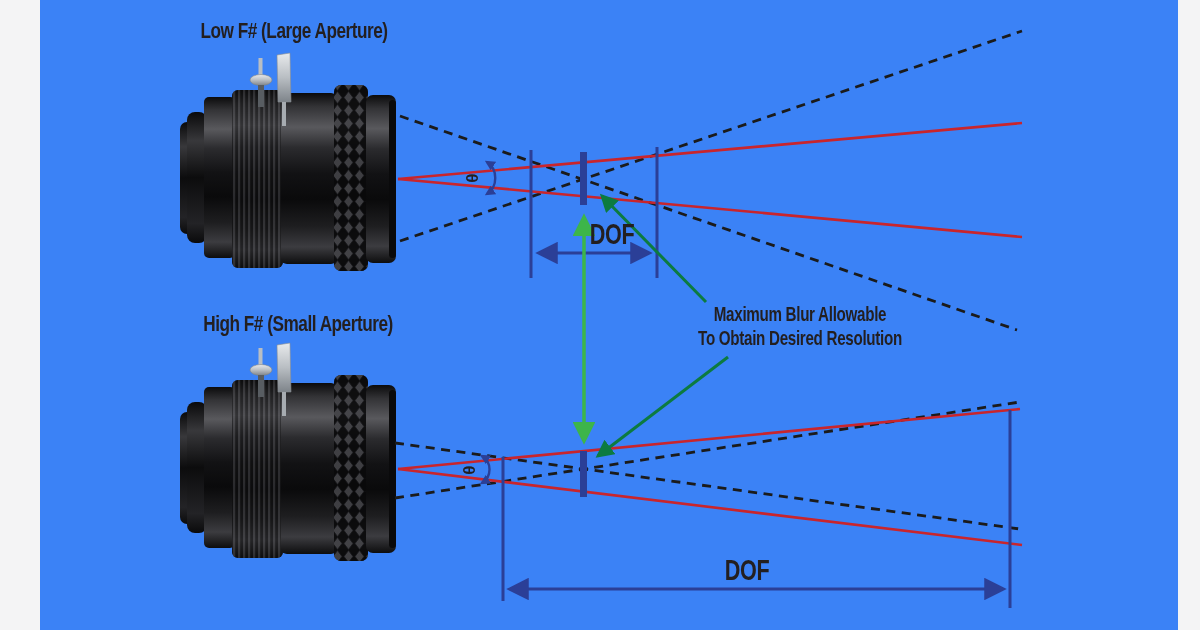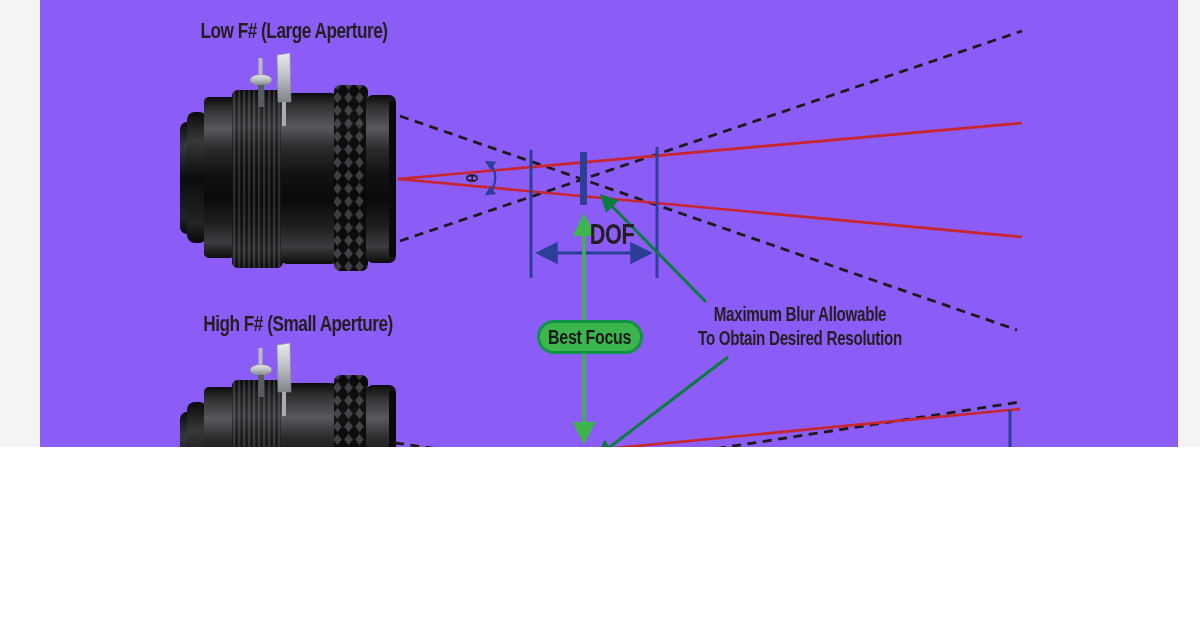--- a/index.html
+++ b/index.html
@@ -1,17 +1,17 @@
 <!DOCTYPE html>
 <html><head>
 <meta charset="utf-8">
 <style>
   html,body{margin:0;padding:0;background:#fff;}
   .stage{
-    position:relative;width:1200px;height:447px;background:#8b5cf6;
+    position:relative;width:1200px;height:630px;background:#3b82f6;
     overflow:hidden;font-family:"Liberation Sans",sans-serif;color:#231f20;
   }
   .side-margin{position:absolute;top:0;height:630px;background:#f4f4f5;}
   .side-margin.left{left:0;width:40px;}
   .side-margin.right{right:0;width:22px;}
   svg.draw{position:absolute;left:0;top:0;}
   .label{
     position:absolute;font-weight:700;white-space:nowrap;color:#231f20;
     transform:translate(-50%,-50%) scaleX(0.78);letter-spacing:-0.6px;
   }
@@ -153,20 +153,17 @@
 
   <div class="label dof-label" style="left:612px;top:234px;">DOF</div>
 
   <div class="label dof-label" style="left:747px;top:570px;">DOF</div>
 
   <div class="annotation" style="left:800px;top:326px;">
     <div>Maximum Blur Allowable</div>
     <div>To Obtain Desired Resolution</div>
   </div>
 
-  <div class="pill">
-    <span>Best Focus</span>
-  </div>
 
   <span class="theta" style="left:471px;top:178px;">θ</span>
   <span class="theta" style="left:468px;top:470px;">θ</span>
 
 </div>
 
 </body></html>

